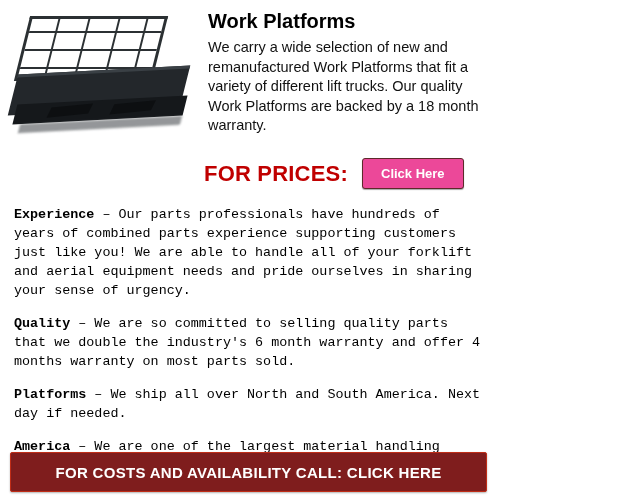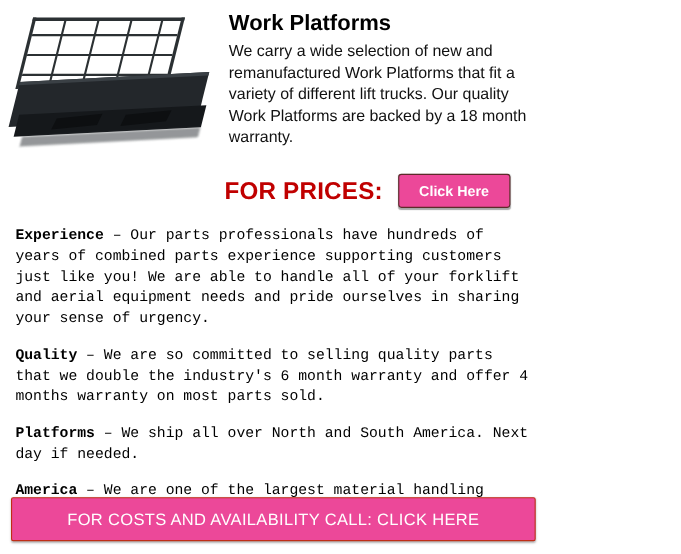--- a/index.html
+++ b/index.html
@@ -162,25 +162,25 @@
     font-weight: bold;
   }
 
   
   .cta-bar {
     position: absolute;
     left: 10px;
     right: 10px;
     bottom: 12px;
     height: 38px;
-    background: #ec4899;
+    background: #7f1d1d;
     border: 1px solid #c02d17;
     border-radius: 2px;
     color: #ffffff;
-    font-weight: normal;
+    font-weight: bold;
     font-size: 15px;
     letter-spacing: .3px;
     display: flex;
     align-items: center;
     justify-content: center;
     box-shadow: 0 1px 2px rgba(0,0,0,.3);
     cursor: pointer;
   }
 </style>
 </head>

